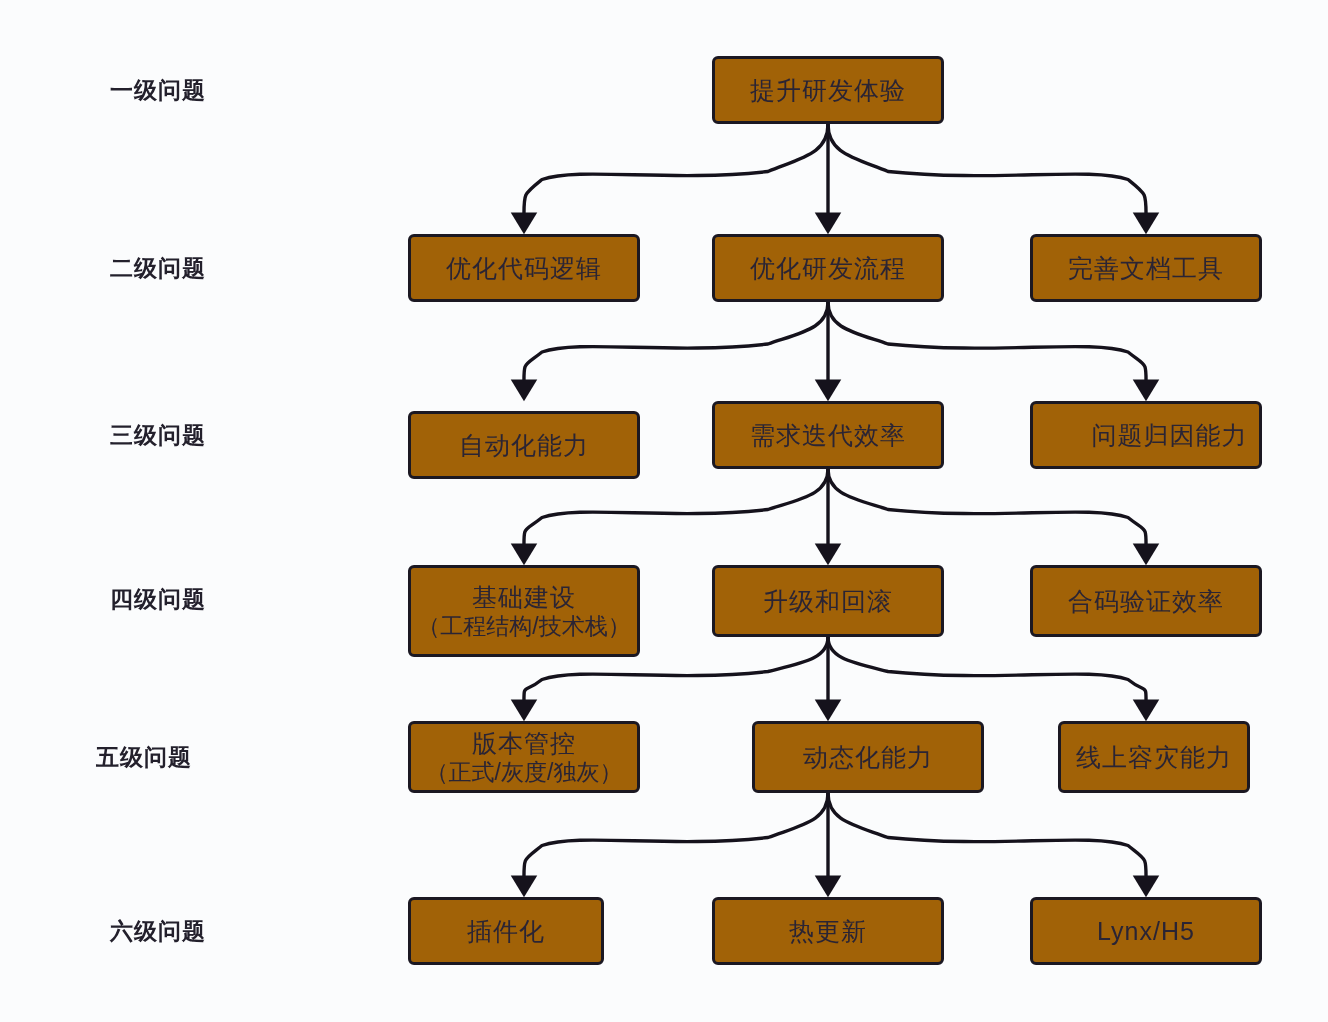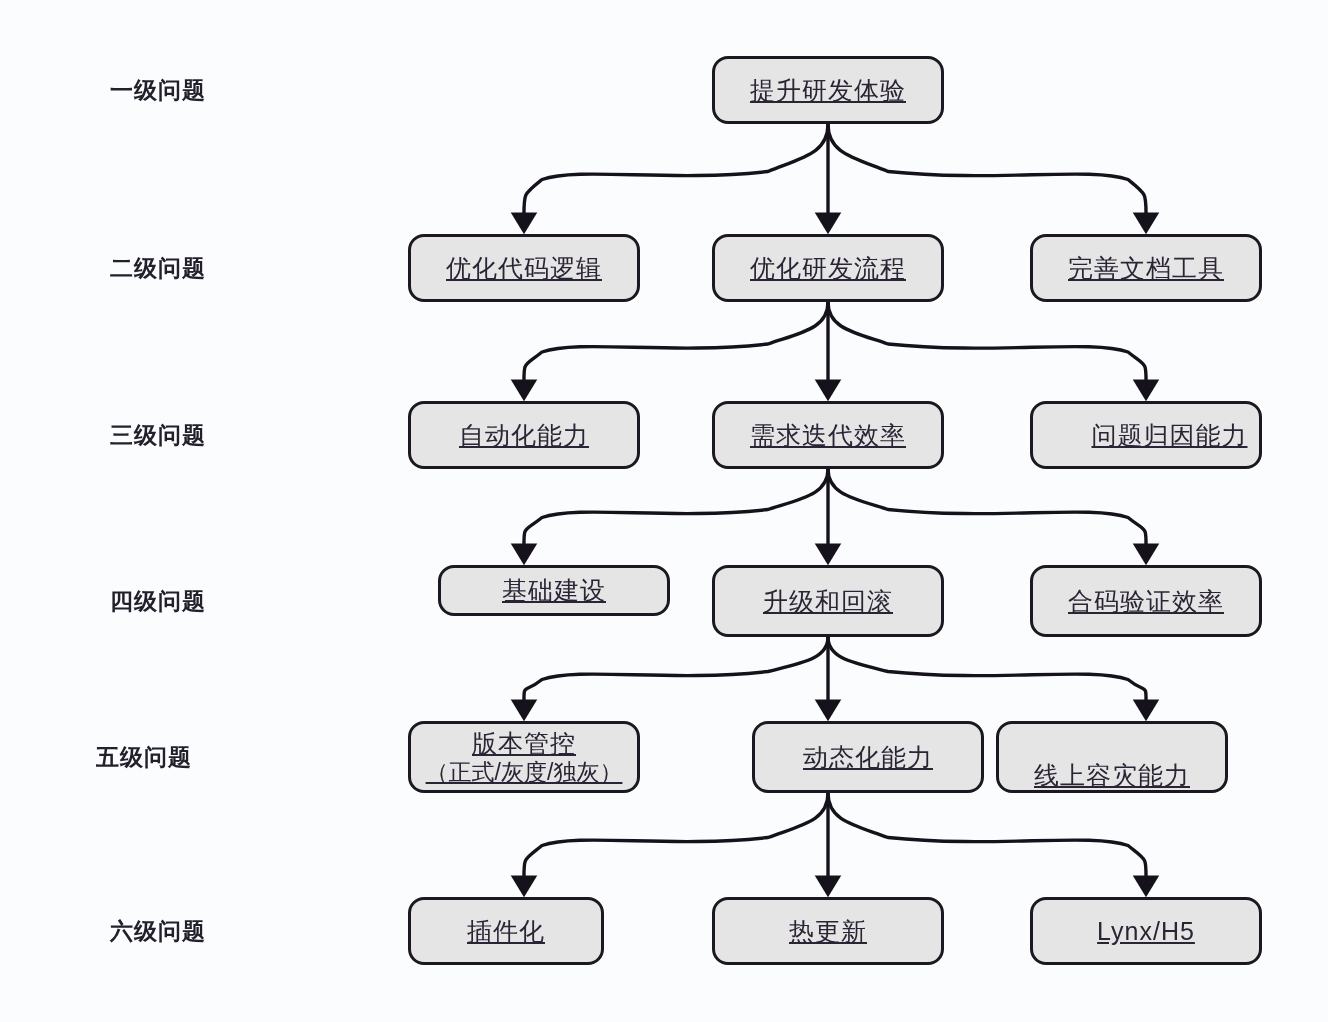--- a/index.html
+++ b/index.html
@@ -30,34 +30,33 @@
     font-weight: 700;
     color: #23202c;
     letter-spacing: 1px;
     white-space: nowrap;
     line-height: 1;
     transform: translateY(-50%);
   }
   .node {
     position: absolute;
     box-sizing: border-box;
-    background: #e5e5e5;
+    background: #a16207;
     border: 3.5px solid #1b1822;
-    border-radius: 16px;
+    border-radius: 6px;
     display: flex;
     flex-direction: column;
     align-items: center;
     justify-content: center;
     color: #2a2434;
     font-size: 25px;
     line-height: 1.22;
     letter-spacing: 1px;
     text-align: center;
     white-space: nowrap;
-    text-decoration: underline;
   }
   .node .line2 {
     font-size: 23px;
     letter-spacing: 0px;
   }
 </style>
 </head>
 <body>
 
 <div id="canvas">
@@ -84,63 +83,64 @@
         <path d="M 828 793 C 828 820.9, 802 824.9, 768 837.5 C 669.92 848.5, 580 832.5, 542 845.5 C 522 861.5, 524 856, 524 886" marker-end="url(#arrowhead)"></path>
         <path d="M 828 793 L 828 886" marker-end="url(#arrowhead)"></path>
         <path d="M 828 793 C 828 820.9, 854 824.9, 888 837.5 C 993.36 848.5, 1090 832.5, 1128 845.5 C 1148 861.5, 1146 856, 1146 886" marker-end="url(#arrowhead)"></path>
       </g>
   </svg>
 
   <div id="labels-group">
       <div class="row-label" style="left: 110px; top: 90px;">一级问题</div>
       <div class="row-label" style="left: 110px; top: 268px;">二级问题</div>
       <div class="row-label" style="left: 110px; top: 435px;">三级问题</div>
-      <div class="row-label" style="left: 110px; top: 601px;">四级问题</div>
+      <div class="row-label" style="left: 110px; top: 601px; font-family: Liberation Mono, monospace;">四级问题</div>
       <div class="row-label" style="left: 96px; top: 757px;">五级问题</div>
       <div class="row-label" style="left: 110px; top: 931px;">六级问题</div>
     </div>
   <div id="nodes-group">
       <div class="node" style="left: 712px; top: 56px; width: 232px; height: 68px;">
         <span>提升研发体验</span>
       </div>
       <div class="node" style="left: 408px; top: 234px; width: 232px; height: 68px;">
         <span>优化代码逻辑</span>
       </div>
       <div class="node" style="left: 712px; top: 234px; width: 232px; height: 68px;">
         <span>优化研发流程</span>
       </div>
       <div class="node" style="left: 1030px; top: 234px; width: 232px; height: 68px;">
         <span>完善文档工具</span>
       </div>
-      <div class="node" style="left: 408px; top: 401px; width: 232px; height: 68px;">
+      <div class="node" style="left: 408px; top: 411px; width: 232px; height: 68px;">
         <span>自动化能力</span>
       </div>
       <div class="node" style="left: 712px; top: 401px; width: 232px; height: 68px;">
         <span>需求迭代效率</span>
       </div>
       <div class="node" style="left: 1030px; top: 401px; width: 232px; height: 68px; padding-left: 47px;">
         <span>问题归因能力</span>
       </div>
-      <div class="node" style="left: 408px; top: 565px; width: 232px; height: 51px; margin-left: 30px;">
+      <div class="node" style="left: 408px; top: 565px; width: 232px; height: 92px;">
         <span>基础建设</span>
+        <span class="line2">（工程结构/技术栈）</span>
       </div>
       <div class="node" style="left: 712px; top: 565px; width: 232px; height: 72px;">
         <span>升级和回滚</span>
       </div>
       <div class="node" style="left: 1030px; top: 565px; width: 232px; height: 72px;">
         <span>合码验证效率</span>
       </div>
       <div class="node" style="left: 408px; top: 721px; width: 232px; height: 72px; align-items: center;">
         <span>版本管控</span>
         <span class="line2">（正式/灰度/独灰）</span>
       </div>
       <div class="node" style="left: 712px; top: 721px; width: 232px; height: 72px; margin-left: 40px;">
         <span>动态化能力</span>
       </div>
-      <div class="node" style="left: 996px; top: 721px; width: 232px; height: 72px; justify-content: flex-end;">
+      <div class="node" style="left: 1058px; top: 721px; width: 192px; height: 72px;">
         <span>线上容灾能力</span>
       </div>
       <div class="node" style="left: 408px; top: 897px; width: 196px; height: 68px;">
         <span>插件化</span>
       </div>
       <div class="node" style="left: 712px; top: 897px; width: 232px; height: 68px;">
         <span>热更新</span>
       </div>
       <div class="node" style="left: 1030px; top: 897px; width: 232px; height: 68px;">
         <span>Lynx/H5</span>

